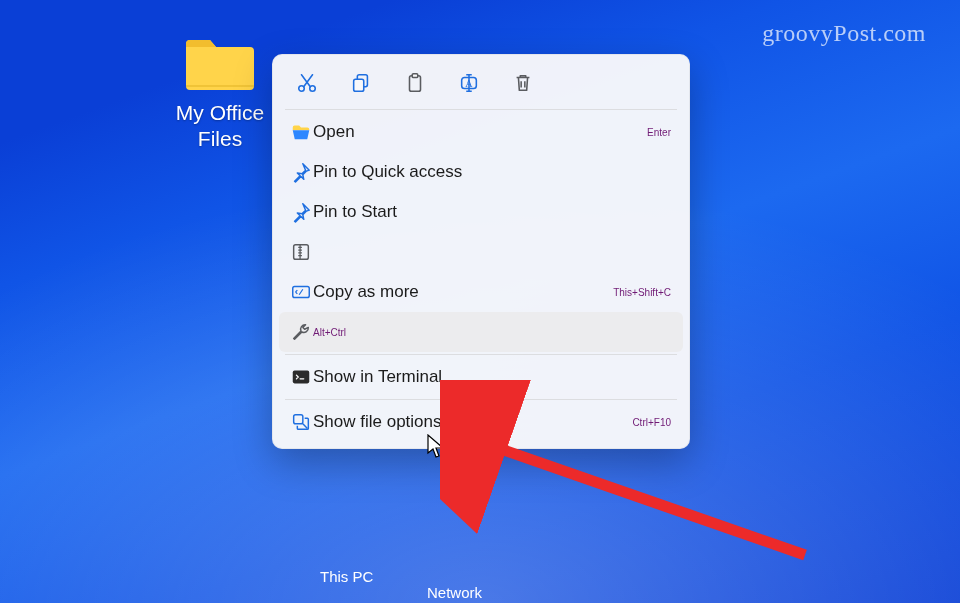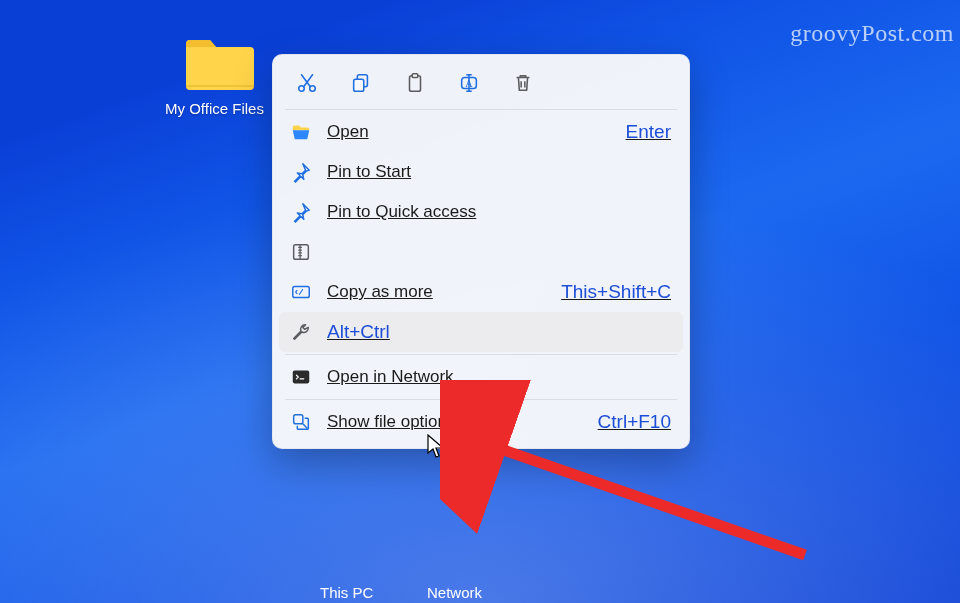--- a/index.html
+++ b/index.html
@@ -3,47 +3,47 @@
 <meta charset="utf-8">
 <style>
   html,body{margin:0;padding:0;width:960px;height:603px;overflow:hidden;font-family:"Segoe UI",Arial,sans-serif;}
   .desktop{
     position:relative;width:960px;height:603px;
     background:
       radial-gradient(1200px 700px at 50% 100%, rgba(255,255,255,0.25), rgba(255,255,255,0) 60%),
       linear-gradient(160deg,#0a3fd6 0%,#0a3fd6 15%,#1054e6 30%,#1c69f0 50%,#1054e6 70%,#0a3fd6 100%);
   }
   .watermark{
-    position:absolute;top:20px;right:6px;color:rgba(255,255,255,0.7);
+    position:absolute;top:20px;right:34px;color:rgba(255,255,255,0.7);
     font-family:Georgia,serif;font-size:24px;letter-spacing:0.5px;
   }
   
-  .desktop-icon{position:absolute;left:165px;top:34px;width:110px;color:#fff;font-size:15px;line-height:1.25;}
+  .desktop-icon{position:absolute;left:165px;top:34px;width:110px;text-align:center;color:#fff;font-size:21px;line-height:1.25;}
   .folder-svg{width:74px;height:60px;display:block;margin:0 auto 6px;}
   .desktop-icon-label{display:block;text-shadow:0 1px 2px rgba(0,0,0,.3);}
   
-  .lower-label{position:absolute;top:584px;color:#fff;font-size:15px;}
+  .lower-label{position:absolute;top:568px;color:#fff;font-size:15px;}
   
   .menu{
     position:absolute;left:272px;top:54px;width:404px;
     background:rgba(248,248,250,0.97);border:1px solid rgba(0,0,0,.05);
     border-radius:10px;box-shadow:0 14px 38px rgba(0,0,0,.28);
     padding:8px 6px 6px;
   }
   .toolbar{display:flex;gap:26px;padding:6px 14px 10px 14px;}
   .toolbar .tb{width:28px;height:28px;display:flex;align-items:center;justify-content:center;border-radius:4px;}
   .sep{height:1px;background:#dcdde0;margin:2px 6px;}
   .item{
-    display:flex;align-items:center;gap:14px;
-    padding:8px 12px 8px 10px;border-radius:6px;font-size:17px;color:#1b1b1b;text-decoration:underline;
+    display:flex;align-items:center;
+    padding:8px 12px 8px 10px;border-radius:6px;font-size:17px;color:#1b1b1b;
   }
   .item.hover{background:#ececee;}
   .item .ic{width:24px;height:24px;flex:0 0 24px;display:flex;align-items:center;justify-content:center;}
   .item .lbl{flex:1;}
-  .item .sc{color:#1d4ed8;font-size:19px;}
+  .item .sc{color:#701a75;font-size:10px;}
   
   .cursor{position:absolute;left:427px;top:434px;width:20px;height:26px;}
   
   .annot{position:absolute;left:440px;top:380px;width:400px;height:190px;pointer-events:none;}
   svg{display:block;}
 </style>
 </head>
 <body>
 
 <div class="desktop">
@@ -109,31 +109,31 @@
       <span class="lbl">Open</span>
       <span class="sc">Enter</span>
     </div>
 
     <div class="item">
       <span class="ic">
         <svg width="22" height="22" viewBox="0 0 24 24">
             <path d="M14 3 l7 7 -3 1 -4 4 1 5 -3 -3 -6 6 -1-1 6-6 -3-3 5 1 4-4 Z" fill="none" stroke="#1f6fe0" stroke-width="1.6" stroke-linejoin="round"></path>
           </svg>
       </span>
+      <span class="lbl">Pin to Quick access</span>
+      <span class="sc"></span>
+    </div>
+
+    <div class="item">
+      <span class="ic">
+        <svg width="22" height="22" viewBox="0 0 24 24">
+            <path d="M14 3 l7 7 -3 1 -4 4 1 5 -3 -3 -6 6 -1-1 6-6 -3-3 5 1 4-4 Z" fill="none" stroke="#1f6fe0" stroke-width="1.6" stroke-linejoin="round"></path>
+          </svg>
+      </span>
       <span class="lbl">Pin to Start</span>
-      <span class="sc"></span>
-    </div>
-
-    <div class="item">
-      <span class="ic">
-        <svg width="22" height="22" viewBox="0 0 24 24">
-            <path d="M14 3 l7 7 -3 1 -4 4 1 5 -3 -3 -6 6 -1-1 6-6 -3-3 5 1 4-4 Z" fill="none" stroke="#1f6fe0" stroke-width="1.6" stroke-linejoin="round"></path>
-          </svg>
-      </span>
-      <span class="lbl">Pin to Quick access</span>
       <span class="sc"></span>
     </div>
 
     <div class="item">
       <span class="ic">
         <svg width="22" height="22" viewBox="0 0 24 24">
             <rect x="4" y="4" width="16" height="16" rx="2" fill="none" stroke="#5a5c60" stroke-width="1.6"></rect>
             <path d="M11 4 v16" stroke="#5a5c60" stroke-width="1.4"></path>
             <path d="M9 7 h4 M9 10 h4 M9 13 h4 M9 16 h4" stroke="#5a5c60" stroke-width="1.2"></path>
           </svg>
@@ -163,21 +163,21 @@
 
     <div class="sep"></div>
 
     <div class="item">
       <span class="ic">
         <svg width="22" height="22" viewBox="0 0 24 24">
             <rect x="3" y="5" width="18" height="14" rx="2" fill="#2b2b2b"></rect>
             <path d="M7 10 l2 2 -2 2 M11 14 h4" stroke="#fff" stroke-width="1.4" fill="none" stroke-linecap="round"></path>
           </svg>
       </span>
-      <span class="lbl">Open in Network</span>
+      <span class="lbl">Show in Terminal</span>
       <span class="sc"></span>
     </div>
 
     <div class="sep"></div>
 
     <div class="item">
       <span class="ic">
         <svg width="22" height="22" viewBox="0 0 24 24">
           <rect x="4" y="4" width="10" height="10" rx="2" fill="none" stroke="#1f6fe0" stroke-width="1.6"></rect>
           <path d="M16 8 h3 q1 0 1 1 v10 q0 1 -1 1 H9 q-1 0 -1-1 v-3" fill="none" stroke="#1f6fe0" stroke-width="1.6"></path>
@@ -197,15 +197,15 @@
   <svg class="annot" viewBox="0 0 400 190">
     <defs>
       <marker id="ah" markerWidth="18" markerHeight="16" refX="3" refY="8" orient="auto">
         <path d="M0 0 L18 8 L0 16 Z" fill="#ec2a2a"></path>
       </marker>
     </defs>
     <line x1="365" y1="175" x2="35" y2="60" stroke="#ec2a2a" stroke-width="11" marker-end="url(#ah)"></line>
   </svg>
 
   <div class="lower-label" style="left:320px;">This PC</div>
-  <div class="lower-label" style="left:427px;">Network</div>
+  <div class="lower-label" style="left:427px;margin-top:16px;">Network</div>
 
 </div>
 
 </body></html>

